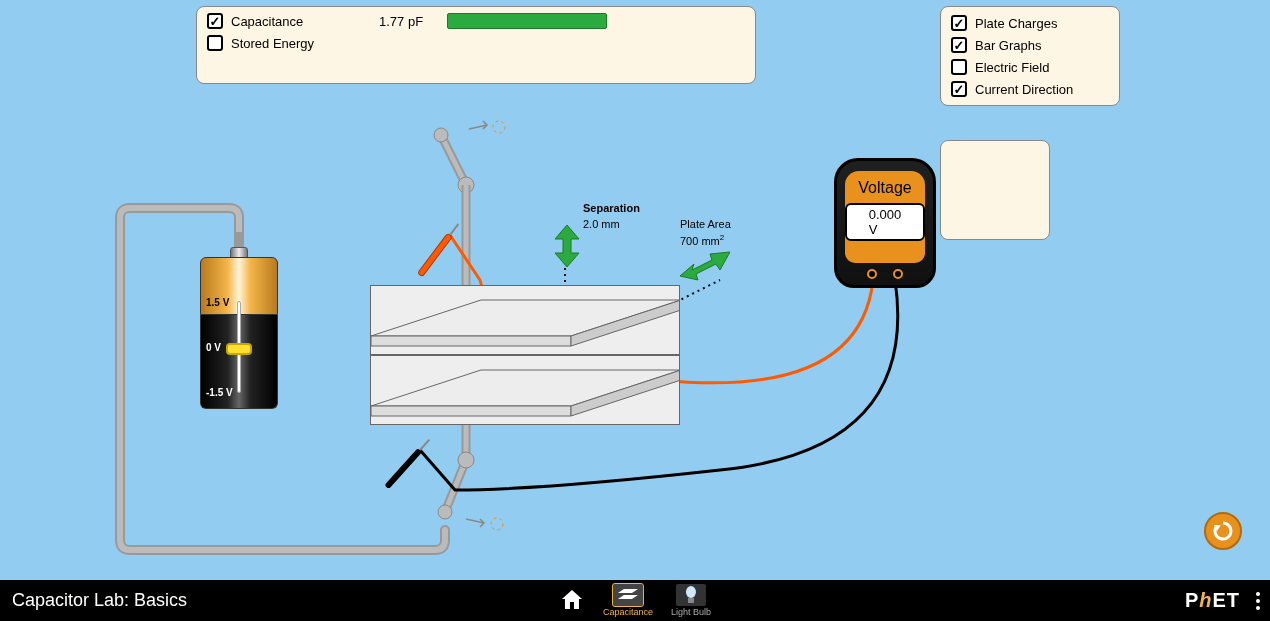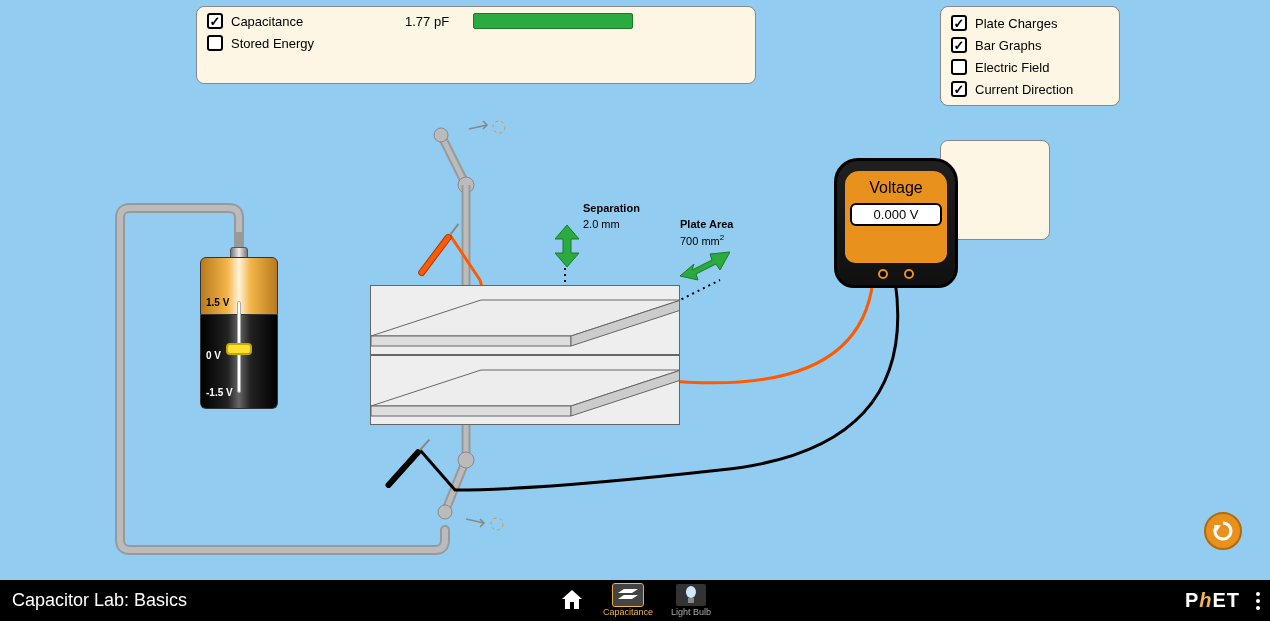--- a/index.html
+++ b/index.html
@@ -46,21 +46,21 @@
     background: #fff;
     flex: 0 0 auto;
   }
   .cb.checked::after {
     content: "✓";
     font-weight: bold;
     font-size: 13px;
     line-height: 1;
   }
   .meter-label { width: 140px; }
-  .meter-value { width: 60px; text-align: left; margin-left: 26px; }
+  .meter-value { width: 60px; text-align: left; }
   .meter-bar {
     width: 160px; height: 16px;
     background: #2bab3f;
     border: 1px solid #1a7a2a;
     border-radius: 2px;
   }
   
   .panel-opts {
     left: 940px;
     top: 6px;
@@ -117,21 +117,21 @@
     border-top: none;
     border-radius: 0 0 6px 6px;
   }
   .battery .vlabel {
     position: absolute;
     font-size: 10px;
     font-weight: bold;
     left: 6px;
   }
   .battery .vlabel.top-v { top: 40px; color: #000; }
-  .battery .vlabel.mid-v { top: 85px; color: #fff; margin-top: 8px; }
+  .battery .vlabel.mid-v { top: 85px; color: #fff; }
   .battery .vlabel.bot-v { top: 130px; color: #fff; }
   .battery .track {
     position: absolute;
     left: 50%; transform: translateX(-50%);
     top: 44px;
     width: 4px;
     height: 92px;
     background: #fff;
     border: 1px solid #aaa;
     border-radius: 2px;
@@ -157,36 +157,36 @@
     position: absolute;
     border: 1px solid #666;
     background: #eee;
   }
   .plate { left: 20px; top: 5px; }
   .plate-bottom { left: 20px; top: 75px; }
 
   
   .sep-label { position:absolute; left: 583px; top: 202px; font-size: 11px; font-weight: bold; }
   .sep-val   { position:absolute; left: 583px; top: 218px; font-size: 11px; }
-  .area-label{ position:absolute; left: 680px; top: 218px; font-size: 11px; font-weight: bold; }
+  .area-label{ position:absolute; left: 680px; top: 218px; font-size: 11px; font-weight: normal; }
   .area-val  { position:absolute; left: 680px; top: 233px; font-size: 11px; }
   .area-val sup{ font-size:8px; }
 
   
   .arrow {
     position:absolute;
     cursor: grab;
   }
   .arrow svg { display:block; }
 
   
   .voltmeter {
     position: absolute;
     left: 834px; top: 158px;
-    width: 124px; height: 130px;
+    width: 102px; height: 130px;
     background: linear-gradient(#202020,#101010);
     border: 3px solid #000;
     border-radius: 24px 24px 20px 20px;
     cursor: grab;
   }
   .voltmeter .face {
     position: absolute;
     left: 8px; right: 8px; top: 10px; bottom: 22px;
     background: #e8911c;
     border-radius: 14px 14px 10px 10px;

